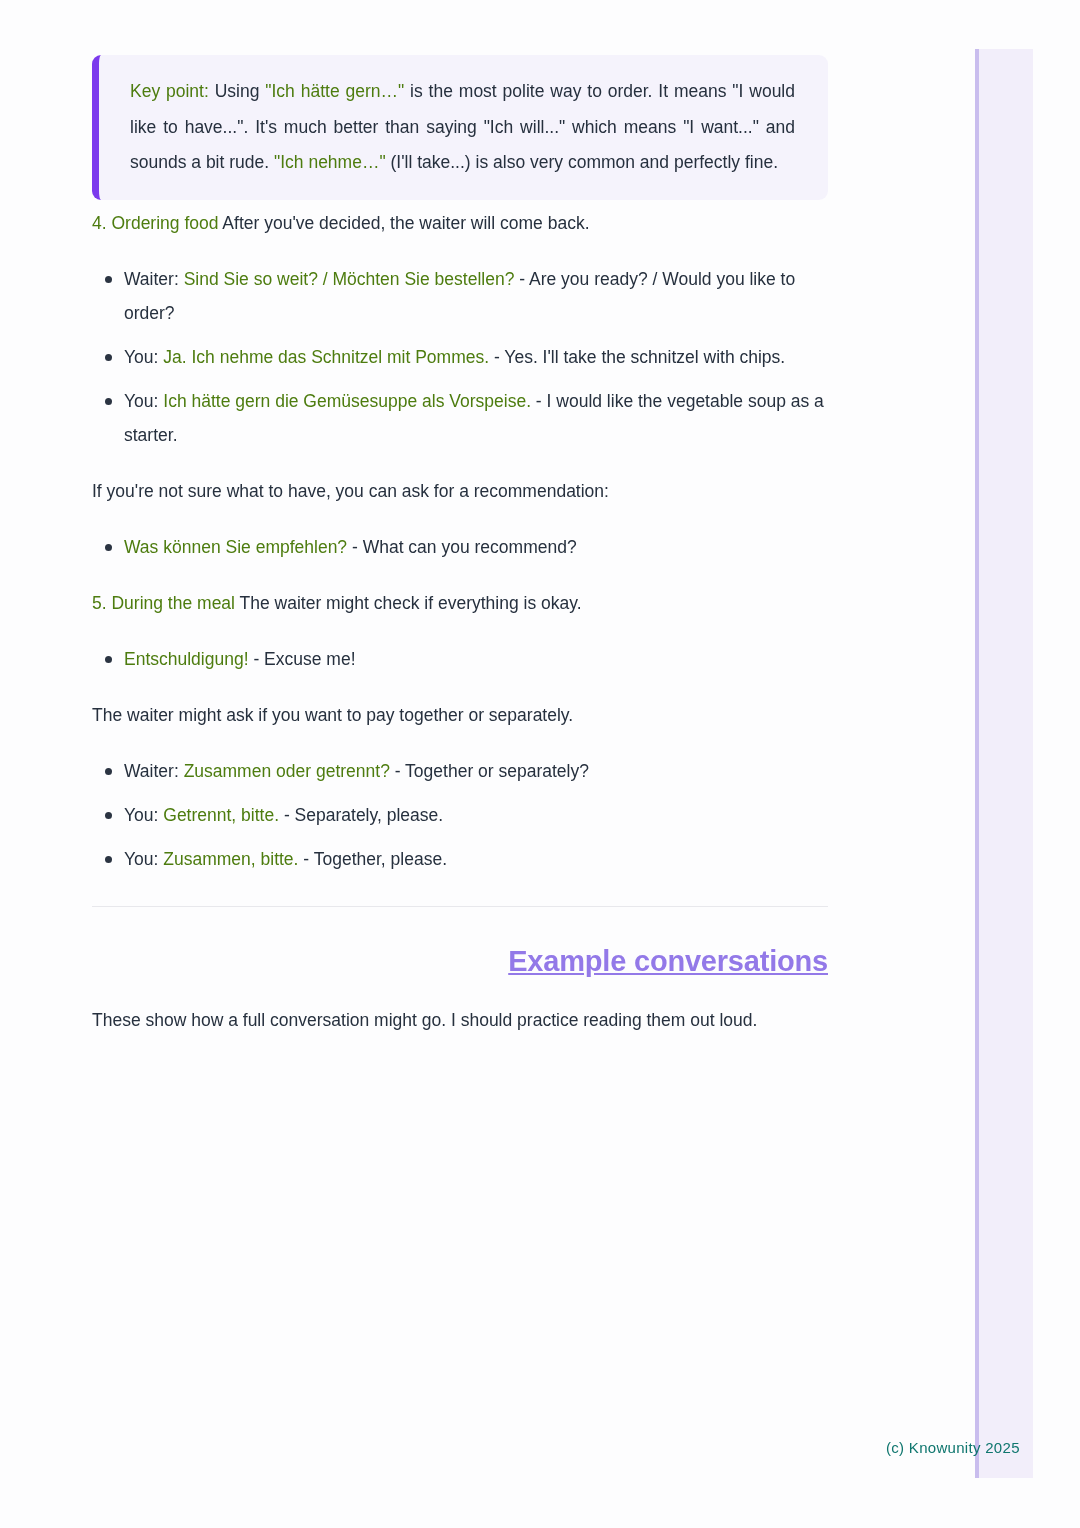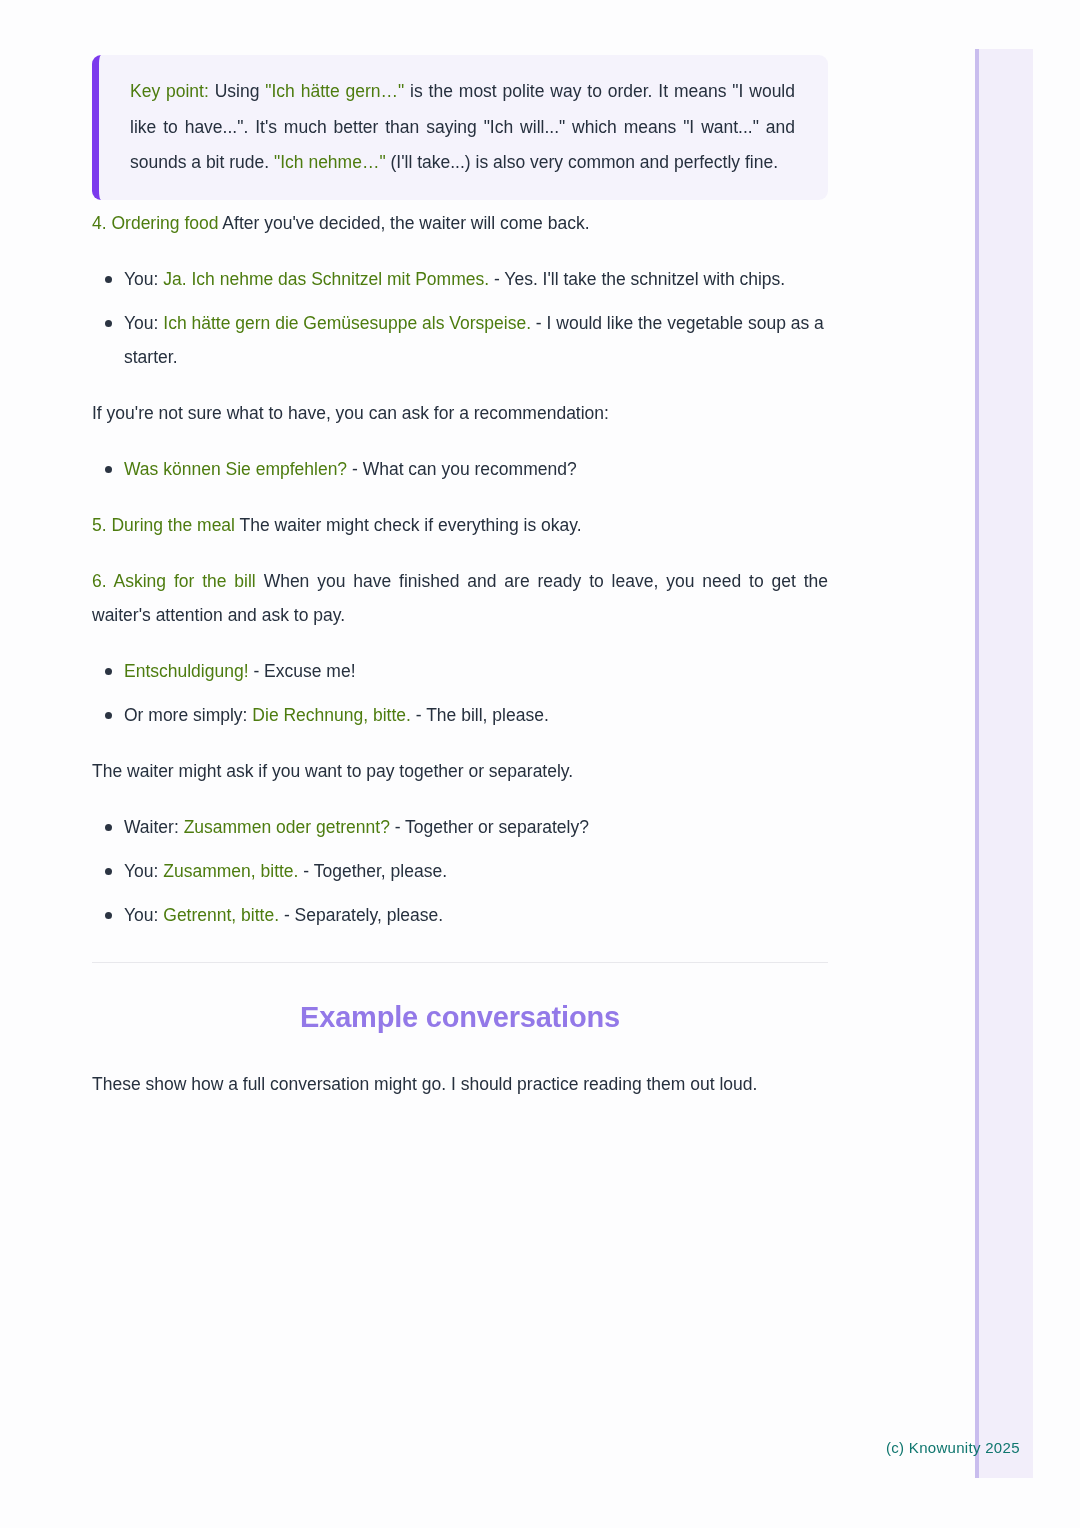--- a/index.html
+++ b/index.html
@@ -64,23 +64,24 @@
     border: none;
     border-top: 1px solid #e8e8ec;
     margin: 30px 0 0 0;
   }
 
   h2.section-heading {
     font-size: 29px;
     line-height: 36px;
     font-weight: 700;
     color: #9379e8;
-    margin: 36px 0 32px 0;
+    margin: 36px 0 24px 0;
     letter-spacing: -0.2px;
-    text-align: center;
+    text-align: right;
+    text-decoration: underline;
   }
 
   .edge-band {
     position: absolute;
     left: 975px;
     top: 49px;
     width: 58px;
     height: 1429px;
     background: #f2eefa;
     border-left: 4px solid #c9bdee;
@@ -99,40 +100,39 @@
     white-space: nowrap;
   }
 </style>
 </head>
 <body>
 
 <main class="content">
     <div class="callout"><strong>Key point:</strong><span> Using </span><strong>"Ich hätte gern…"</strong><span> is the most polite way to order. It means "I would like to have...". It's much better than saying "Ich will..." which means "I want..." and sounds a bit rude. </span><strong>"Ich nehme…"</strong><span> (I'll take...) is also very common and perfectly fine.</span></div>
     <p class="para"><strong>4. Ordering food</strong><span> After you've decided, the waiter will come back.</span></p>
     <ul>
+      <li><span>Waiter: </span><strong>Sind Sie so weit? / Möchten Sie bestellen?</strong><span> - Are you ready? / Would you like to order?</span></li>
       <li><span>You: </span><strong>Ja. Ich nehme das Schnitzel mit Pommes.</strong><span> - Yes. I'll take the schnitzel with chips.</span></li>
       <li><span>You: </span><strong>Ich hätte gern die Gemüsesuppe als Vorspeise.</strong><span> - I would like the vegetable soup as a starter.</span></li>
     </ul>
     <p class="para"><span>If you're not sure what to have, you can ask for a recommendation:</span></p>
     <ul>
       <li><strong>Was können Sie empfehlen?</strong><span> - What can you recommend?</span></li>
     </ul>
     <p class="para"><strong>5. During the meal</strong><span> The waiter might check if everything is okay.</span></p>
     <ul>
     </ul>
-    <p class="para"><strong>6. Asking for the bill</strong><span> When you have finished and are ready to leave, you need to get the waiter's attention and ask to pay.</span></p>
     <ul>
       <li><strong>Entschuldigung!</strong><span> - Excuse me!</span></li>
-      <li><span>Or more simply: </span><strong>Die Rechnung, bitte.</strong><span> - The bill, please.</span></li>
     </ul>
     <p class="para"><span>The waiter might ask if you want to pay together or separately.</span></p>
     <ul>
       <li><span>Waiter: </span><strong>Zusammen oder getrennt?</strong><span> - Together or separately?</span></li>
+      <li><span>You: </span><strong>Getrennt, bitte.</strong><span> - Separately, please.</span></li>
       <li><span>You: </span><strong>Zusammen, bitte.</strong><span> - Together, please.</span></li>
-      <li><span>You: </span><strong>Getrennt, bitte.</strong><span> - Separately, please.</span></li>
     </ul>
     <hr class="divider">
     <h2 class="section-heading">Example conversations</h2>
     <p class="para"><span>These show how a full conversation might go. I should practice reading them out loud.</span></p>
   </main>
 
 <div class="edge-band"></div>
 
 <div class="copyright">(c) Knowunity 2025</div>
 

